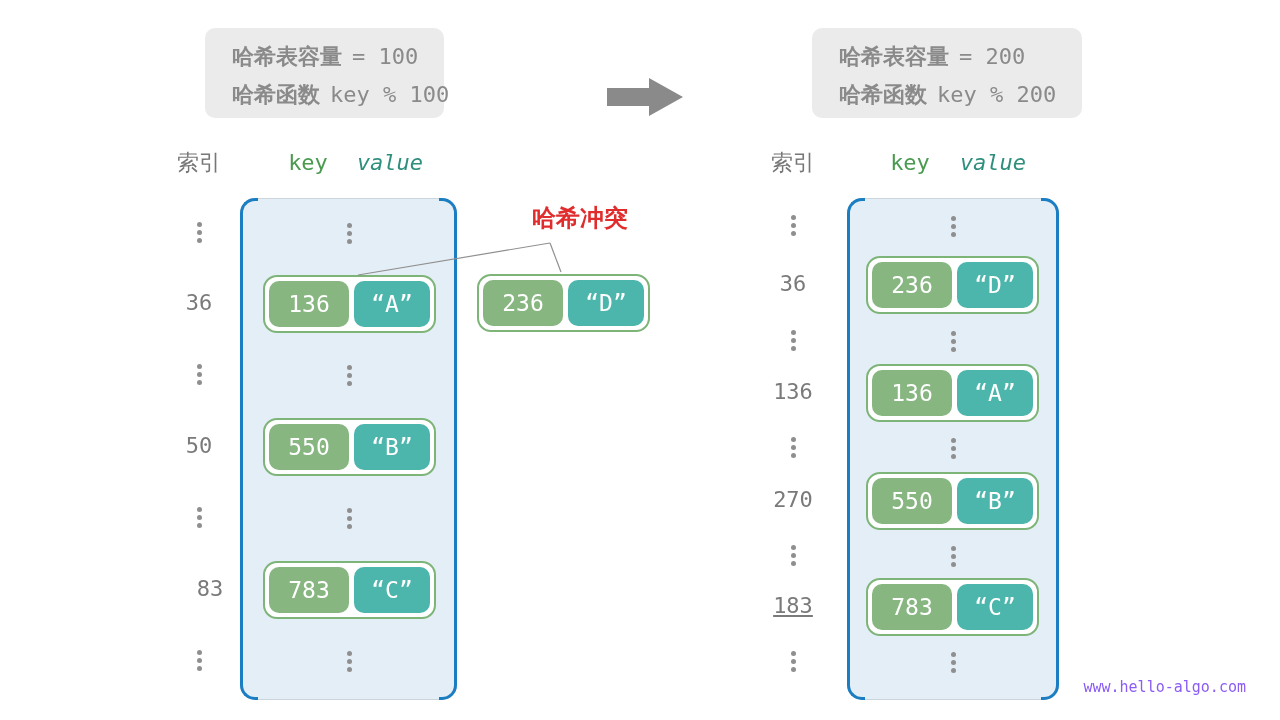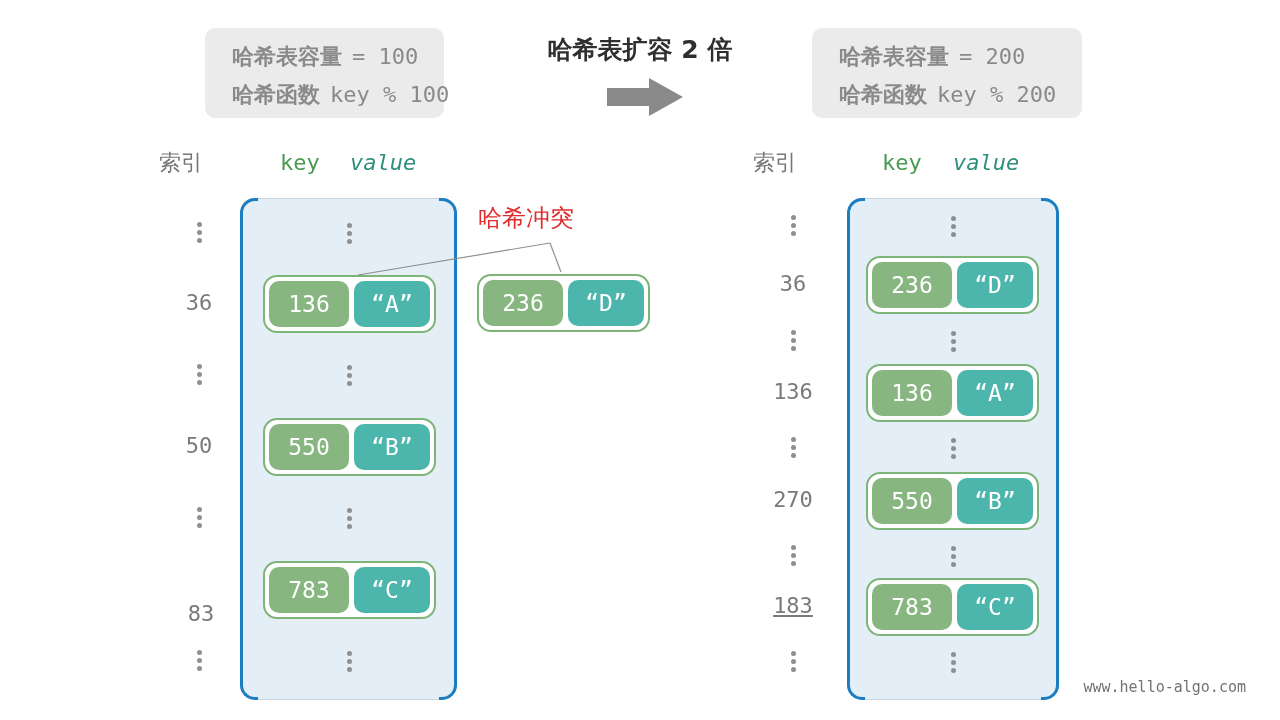--- a/index.html
+++ b/index.html
@@ -16,21 +16,21 @@
   .plabel { font-weight:bold; }
   .pvalue { font-family:"DejaVu Sans Mono", monospace; margin-left:10px; }
 
   .transition-title {
     position:absolute; left:520px; top:33px; width:240px; text-align:center;
     font-size:25px; font-weight:bold; color:#2f2f2f; white-space:nowrap;
   }
   .arrow-svg { position:absolute; left:607px; top:76px; }
 
   
-  .hdr { position:absolute; top:149px; height:28px; line-height:28px; font-size:22px; }
+  .hdr { position:absolute; top:149px; height:28px; line-height:28px; font-size:22px; text-align:center; }
   .hdr-index { color:#777777; }
   .hdr-key   { color:#4a9a50; font-family:"DejaVu Sans Mono", monospace; }
   .hdr-value { color:#2e8f7d; font-family:"DejaVu Sans Mono", monospace;font-style:italic; }
 
   
   .table-box {
     position:absolute; background:#e4eef7; border:1px solid #ccd5dc; border-radius:15px;
   }
   .bracket { position:absolute; top:-1px; bottom:-1px; width:18px; box-sizing:border-box; }
   .bracket.l { left:-1px;  border:3px solid #1b7ec2; border-right:none; border-radius:15px 0 0 15px; }
@@ -52,45 +52,44 @@
   .vdots { position:absolute; display:flex; flex-direction:column; gap:3px; align-items:center; width:6px; }
   .vdots i { width:5px; height:5px; border-radius:50%; background:#8f8f8f; }
 
   
   .idx {
     position:absolute; width:80px; text-align:center; font-size:22px; color:#7a7a7a;
     font-family:"DejaVu Sans Mono", monospace;
   }
 
   .collision {
-    position:absolute; left:478px; top:202px; width:150px; text-align:left;
-    font-size:24px; font-weight:normal; color:#e02c2c; white-space:nowrap;
+    position:absolute; left:478px; top:202px; width:150px; text-align:right;
+    font-size:24px; font-weight:bold; color:#e02c2c; white-space:nowrap;
   }
   .lines-svg { position:absolute; left:0; top:0; pointer-events:none; }
 
   .watermark {
-    position:absolute; top:678px; right:34px; font-size:15px; color:#737373;
+    position:absolute; top:678px; right:34px; font-size:15px; color:#8b5cf6;
     font-family:"DejaVu Sans Mono", monospace;
   }
 </style>
 </head>
 <body>
 
 <div class="canvas">
 
   <div class="panel" style="left:205px; top:28px; width:239px; height:90px;">
     <div class="panel-line">
       <span class="plabel">哈希表容量</span><span class="pvalue">= 100</span>
     </div>
     <div class="panel-line">
       <span class="plabel">哈希函数</span><span class="pvalue">key % 100</span>
     </div>
   </div>
 
-  <div class="transition-title">哈希表扩容 2 倍</div>
   <svg class="arrow-svg" width="78" height="42" viewBox="0 0 78 42">
     <polygon points="0,12 42,12 42,2 76,21 42,40 42,30 0,30" fill="#8a8a8a"></polygon>
   </svg>
 
   <div class="panel" style="left:812px; top:28px; width:270px; height:90px;">
     <div class="panel-line">
       <span class="plabel">哈希表容量</span><span class="pvalue">= 200</span>
     </div>
     <div class="panel-line">
       <span class="plabel">哈希函数</span><span class="pvalue">key % 200</span>
@@ -115,21 +114,21 @@
       <i></i>
       <i></i>
       <i></i>
     </div>
   <div class="idx" style="left:159px; top:433px;">50</div>
   <div class="vdots" style="left:196px; top:507px;">
       <i></i>
       <i></i>
       <i></i>
     </div>
-  <div class="idx" style="left:161px; top:576px;margin-top:25px;">83</div>
+  <div class="idx" style="left:170px; top:576px;">83</div>
   <div class="vdots" style="left:196px; top:650px;">
       <i></i>
       <i></i>
       <i></i>
     </div>
 
   <div class="table-box" style="left:240px; top:198px; width:215px; height:500px;">
     <div class="bracket l"></div>
     <div class="bracket r"></div>
     <div class="vdots" style="left:105px; top:24px;">

